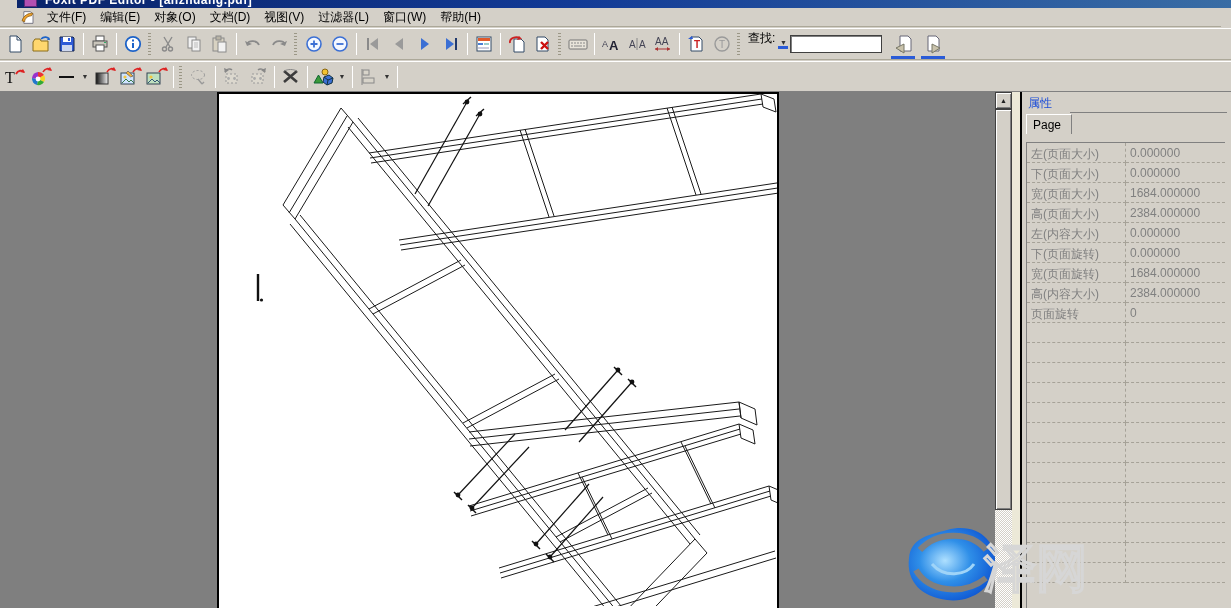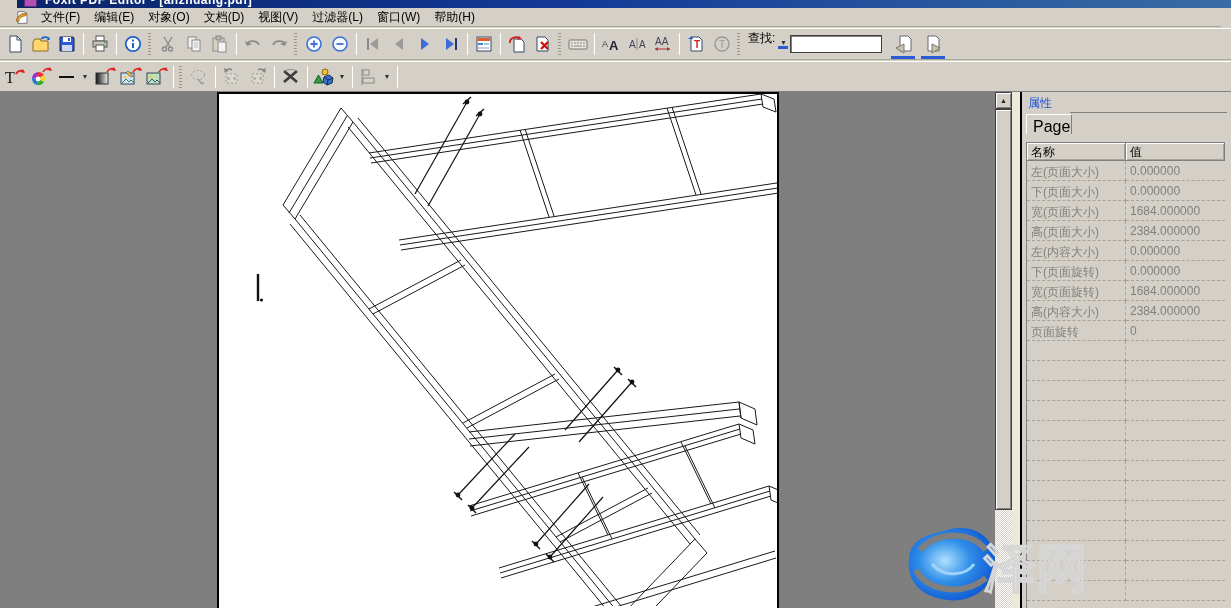--- a/index.html
+++ b/index.html
@@ -11,21 +11,21 @@
   }
   
   .titlebar{position:absolute;left:0;top:0;width:1231px;height:8px;
     background:linear-gradient(90deg,#0a246a 0%,#123a96 45%,#3a6ea5 100%);overflow:hidden;margin-left:17px;}
   .titlebar .ttext{position:absolute;left:28px;top:-7px;color:#fff;font-weight:bold;
     font-size:12px;letter-spacing:.5px;white-space:nowrap;}
   .titlebar .appicon{position:absolute;left:7px;top:-3px;width:13px;height:10px;
     background:#b24fb2;border:1px solid #5e2a7a;}
   
   .menubar{position:absolute;left:0;top:8px;width:1221px;height:19px;background:#d4d0c8;
-    display:flex;align-items:center;padding-left:12px;border-bottom:1px solid #aca899;}
+    display:flex;align-items:center;padding-left:18px;border-bottom:1px solid #aca899;}
   .doc-ico{width:16px;height:15px;margin:0 4px 0 2px;flex:0 0 auto;}
   .menu-item{font-size:12px;color:#000;padding:2px 7px;white-space:nowrap;}
   
   .toolbar{position:absolute;left:0;width:1231px;background:#d4d0c8;display:flex;
     align-items:center;padding:0 2px;border-top:1px solid #fff;}
   .tb1{top:28px;height:32px;border-bottom:1px solid #aca899;}
   .tb2{top:61px;height:31px;border-bottom:1px solid #808080;}
   .tbtn{width:26px;height:26px;display:flex;align-items:center;justify-content:center;
     flex:0 0 auto;position:relative;}
   .tbtn svg{display:block;}
@@ -55,21 +55,21 @@
   .panel-gap{position:absolute;left:1012px;top:92px;width:10px;height:516px;background:#ece9d8;
     border-right:2px solid #000;}
   
   .props{position:absolute;left:1024px;top:92px;width:207px;height:516px;background:#d4d0c8;
     border-right:4px solid #d4d0c8;}
   .props-title{height:21px;font-size:12px;color:#1d4ed8;padding:3px 0 0 4px;position:relative;}
   .props-title::after{content:"";position:absolute;left:46px;right:0;bottom:0;height:1px;background:#808080;}
   .tabrow{height:22px;position:relative;}
   .tab-page{position:absolute;left:2px;top:1px;width:46px;height:20px;background:#d4d0c8;
     border-left:1px solid #fff;border-top:1px solid #fff;border-right:1px solid #808080;
-    font-size:16px;color:#000;padding:3px 0 0 6px;}
+    font-size:12px;color:#000;padding:3px 0 0 6px;}
   .ptable{position:absolute;left:2px;right:2px;top:50px;bottom:0;
     border-left:1px solid #808080;border-top:1px solid #808080;overflow:hidden;}
   .pthead{display:flex;height:18px;}
   .pth{background:#d4d0c8;font-size:12px;color:#000;padding:1px 4px;
     border-right:1px solid #808080;border-bottom:1px solid #808080;
     box-shadow:inset 1px 1px 0 #fff, inset -1px -1px 0 #a8a49a;}
   .pth.name{width:99px;flex:0 0 auto;}
   .pth.val{flex:1 1 auto;}
   .ptr{display:flex;height:20px;}
   .ptd{font-size:12px;color:#808080;padding:3px 4px 0 4px;white-space:nowrap;overflow:hidden;
@@ -524,24 +524,20 @@
   <div class="sb-thumb"></div>
 </div>
 <div class="panel-gap"></div>
 
 <div class="props">
   <div class="props-title">属性</div>
   <div class="tabrow">
     <div class="tab-page">Page</div>
   </div>
   <div class="ptable">
-    <div class="pthead">
-      <div class="pth name">名称</div>
-      <div class="pth val">值</div>
-    </div>
     <div id="prop-rows">
         <div class="ptr">
           <div class="ptd name">左(页面大小)</div>
           <div class="ptd val">0.000000</div>
         </div>
         <div class="ptr">
           <div class="ptd name">下(页面大小)</div>
           <div class="ptd val">0.000000</div>
         </div>
         <div class="ptr">

